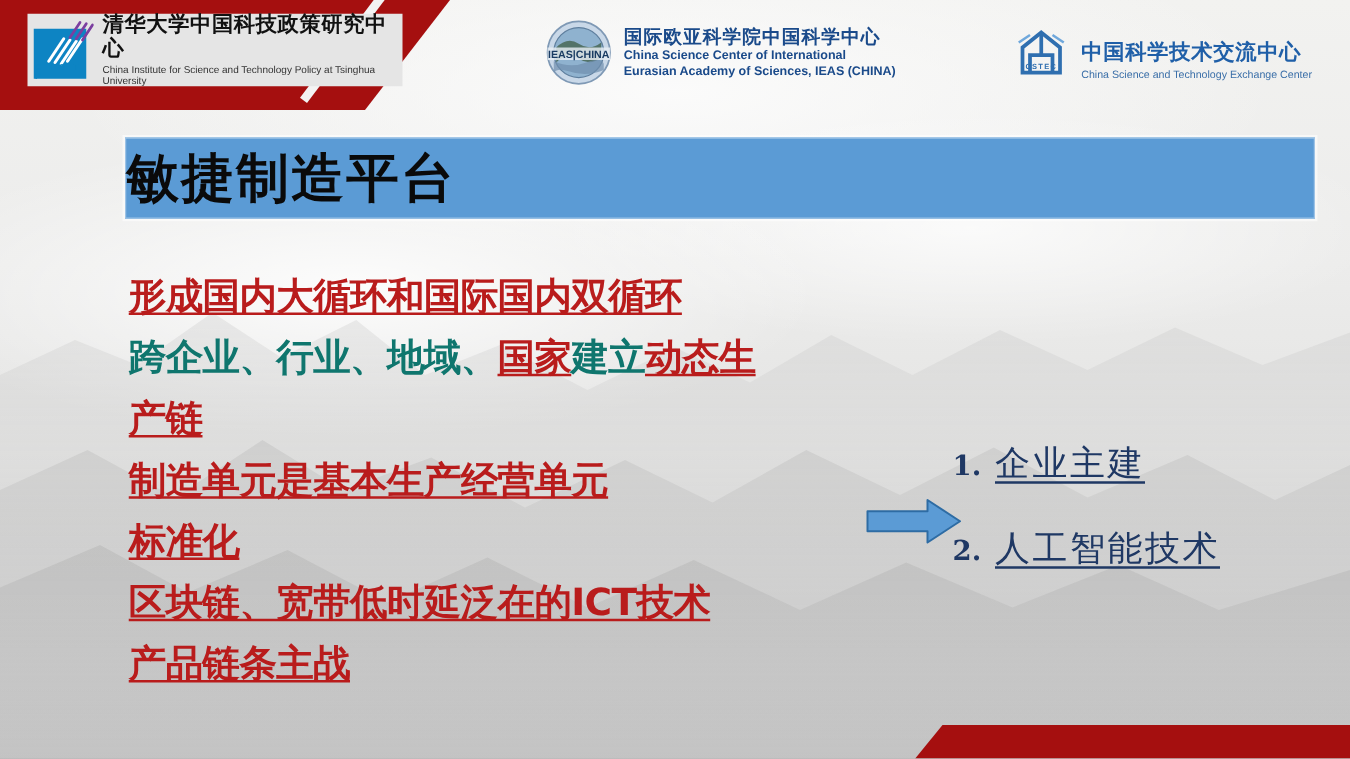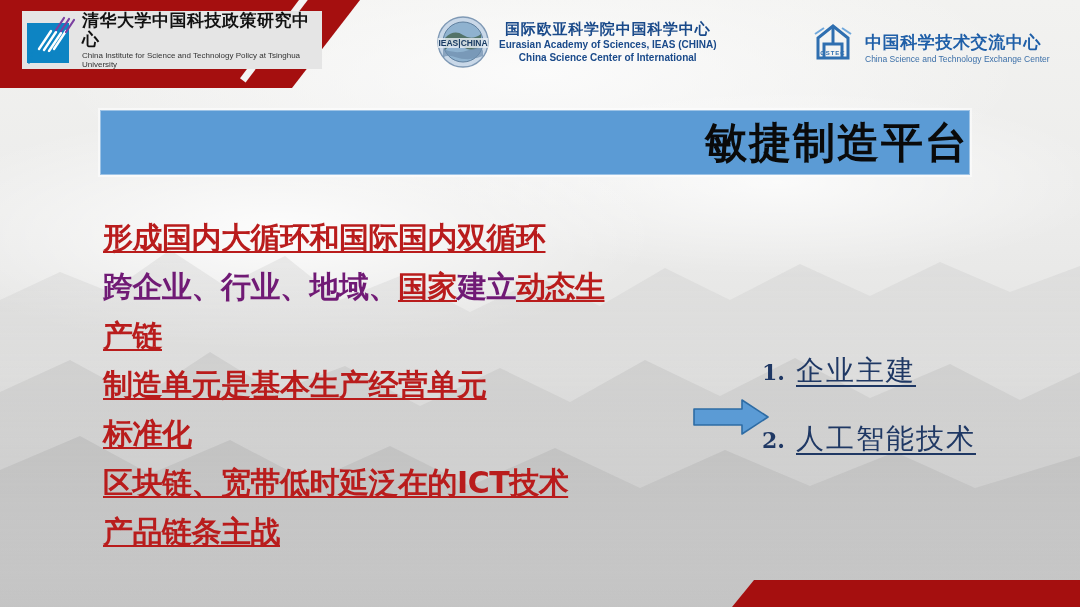--- a/index.html
+++ b/index.html
@@ -124,21 +124,21 @@
     align-items: center;
     z-index: 6;
   }
   .ieas-mark {
     position: relative;
     width: 52px; height: 52px;
     flex: 0 0 auto;
   }
   .ieas-txt {
     margin-left: 10px;
-    text-align: center;
+    text-align: left;
   }
   .ieas-cn {
     font-size: 15px;
     font-weight: bold;
     color: #1a4a8a;
     letter-spacing: .8px;
     font-family: "DejaVu Sans", sans-serif;
     line-height: 1.2;
   }
   .ieas-en {
@@ -177,27 +177,27 @@
     color: #3b6fa8;
     font-family: Liberation Sans, sans-serif;
     margin-top: 2px;
     line-height: 1.1;
   }
 
   
   .title-banner {
     position: absolute;
     left: 100px; top: 110px;
-    width: 870px; height: 65px;
+    width: 952px; height: 65px;
     background: #5b9bd5;
     border: 1px solid #9dc3e6;
     box-shadow: 0 0 0 2px rgba(255,255,255,.55);
     display: flex;
     align-items: center;
-    justify-content: flex-end;
+    justify-content: flex-start;
     z-index: 3;
     box-sizing: border-box;
   }
   .title-text {
     font-family: "DejaVu Serif", "Liberation Serif", serif;
     font-size: 42px;
     font-weight: bold;
     color: #0a0a0a;
     letter-spacing: 2px;
   }
@@ -217,21 +217,21 @@
     white-space: nowrap;
     letter-spacing: -0.5px;
   }
   .seg-red {
     color: #b91c1c;
     text-decoration: underline;
     text-decoration-thickness: 2px;
     text-underline-offset: 3px;
   }
   .seg-black {
-    color: #701a75;
+    color: #0f766e;
   }
 
   
   .arrow {
     position: absolute;
     left: 692px; top: 398px;
     width: 78px; height: 38px;
     z-index: 3;
   }
 
@@ -349,22 +349,22 @@
         <circle cx="26" cy="26" r="25" fill="#c9d8e8" stroke="#7f99b5" stroke-width="1.4"></circle>
         <circle cx="26" cy="26" r="20" fill="#8fb2cf" stroke="#5f7f9e" stroke-width="1"></circle>
         <path d="M8,22 q9,-9 18,-3 q9,6 18,-1 l0,12 q-9,7 -18,1 q-9,-6 -18,3 Z" fill="#3f5e46" opacity="0.75"></path>
         <path d="M6,33 q13,6 26,1 q12,-5 14,1 l0,5 q-14,6 -28,1 q-9,-3 -12,1 Z" fill="#6f8fae" opacity="0.7"></path>
         <rect x="1" y="22" width="50" height="10" fill="#e8eef4" opacity="0.82"></rect>
         <text x="26" y="30" font-family="Liberation Sans, sans-serif" font-size="8.5" font-weight="bold" fill="#1a3c63" text-anchor="middle">IEAS|CHINA</text>
       </svg>
     </div>
     <div class="ieas-txt">
       <div class="ieas-cn">国际欧亚科学院中国科学中心</div>
+      <div class="ieas-en">China Science Center of International</div>
       <div class="ieas-en">Eurasian Academy of Sciences, IEAS (CHINA)</div>
-      <div class="ieas-en">China Science Center of International</div>
     </div>
   </div>
 
   <div class="logo-cstec">
     <div class="cstec-mark">
       <svg viewBox="0 0 46 42" aria-hidden="true">
         <g fill="none" stroke="#2f6fb0" stroke-width="3">
           <path d="M23,4 L38,16 L38,36 L8,36 L8,16 Z"></path>
           <path d="M14,36 L14,22 L32,22 L32,36"></path>
           <path d="M23,4 L23,22"></path>

